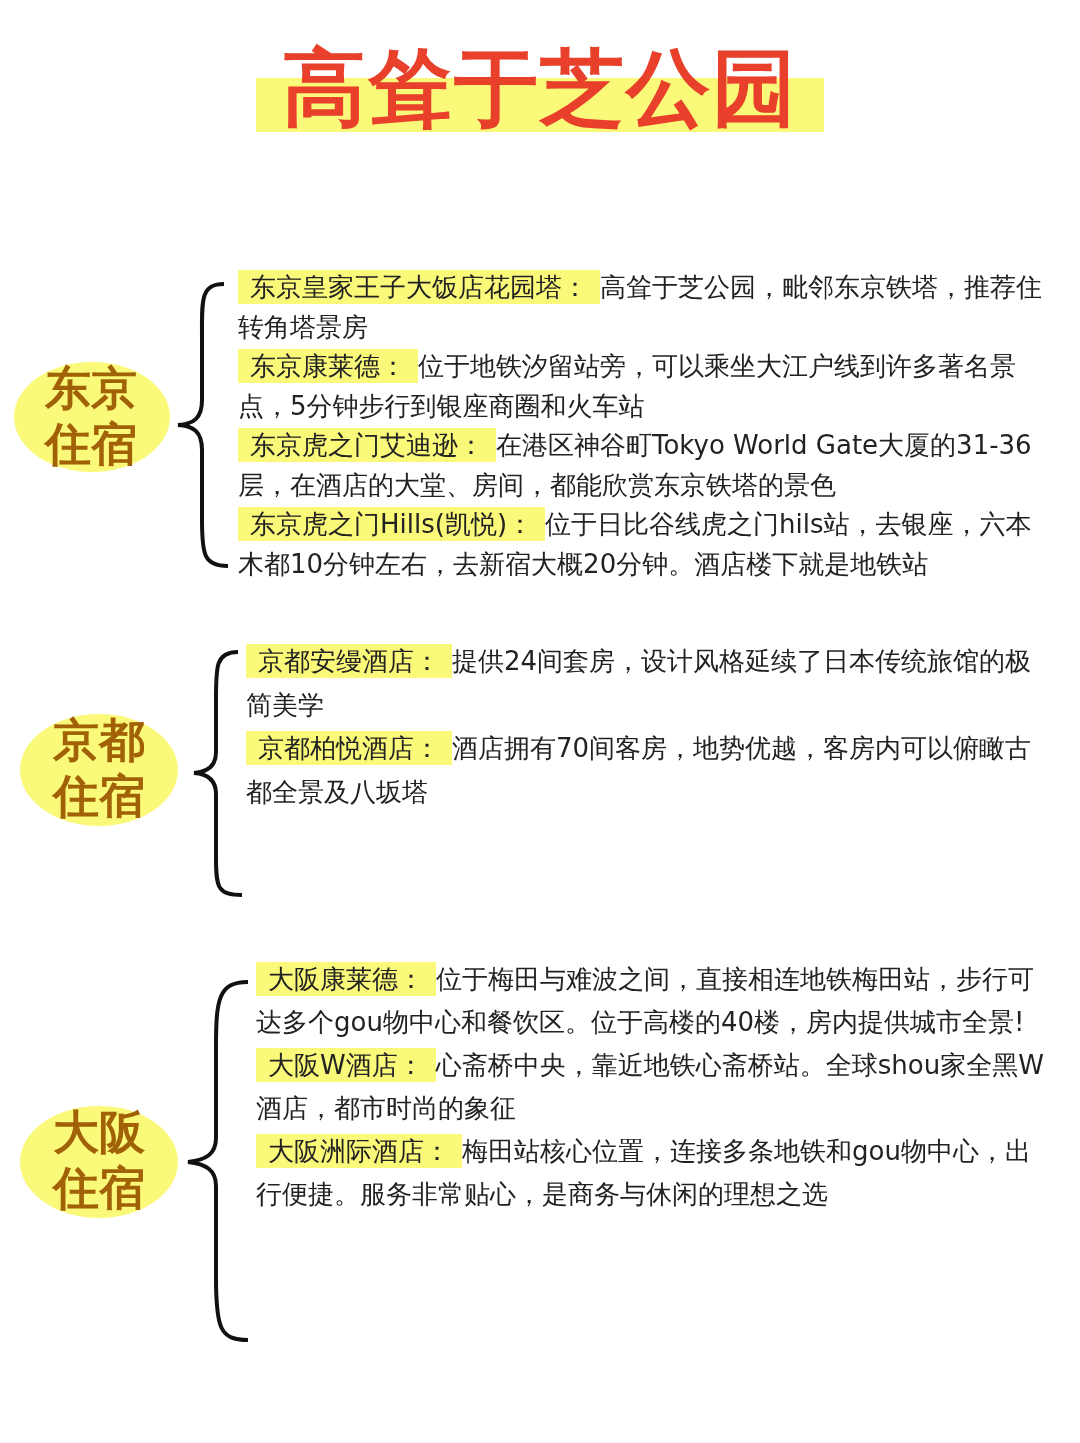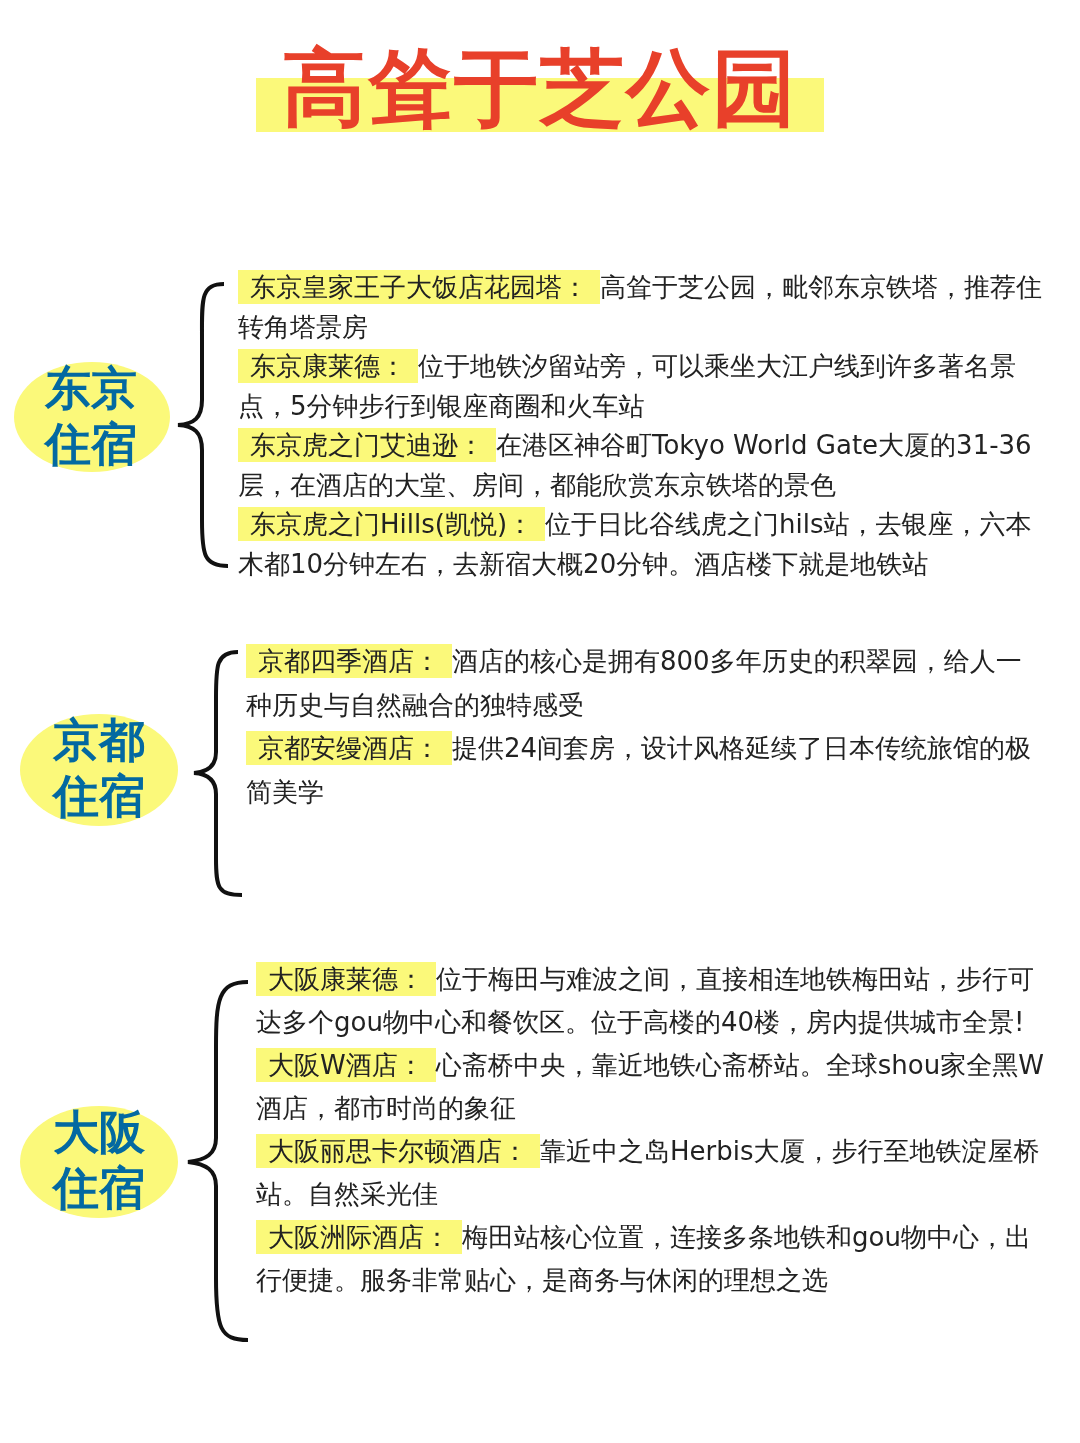--- a/index.html
+++ b/index.html
@@ -12,21 +12,21 @@
   .title {
     position: absolute; left: 0; top: 0; width: 568px; text-align: center;
     font-size: 84px; font-weight: bold; color: #e8402a; letter-spacing: 2px; line-height: 96px;
   }
   .section { position: absolute; left: 0; width: 1080px; }
   .city {
     position: absolute; background: #fbf97a; border-radius: 50%;
   }
   .city-text {
     position: absolute; left: 0; top: 0; width: 100%; text-align: center;
-    font-size: 46px; font-weight: bold; color: #0369a1; line-height: 56px;
+    font-size: 46px; font-weight: bold; color: #a16207; line-height: 56px;
   }
   .brace { position: absolute; }
   .entries { position: absolute; }
   .entry { font-size: 26px; line-height: 39.5px; color: #222; }
   .name { background: #fbf97a; padding: 2px 12px; }
 </style>
 </head>
 <body>
 
 <div class="title-wrap">
@@ -54,33 +54,32 @@
 <div class="section" style="top:0;">
   <div class="city" style="left:20px; top:714px; width:158px; height:112px;"></div>
   <div class="city-text" style="left:18px; top:712px; width:162px;">
     <div>京都</div>
     <div>住宿</div>
   </div>
   <svg class="brace" style="left:188px; top:648px;" width="56" height="252">
     <path d="M50 4 C 28 4, 28 18, 28 50 L 28 104 C 28 118, 20 124, 6 125 C 20 126, 28 132, 28 146 L 28 210 C 28 240, 30 247, 54 247" fill="none" stroke="#111" stroke-width="4"></path>
   </svg>
   <div class="entries" style="left:246px; top:640px; width:800px;">
-    <div class="entry" style="line-height:43.5px;"><span class="name">京都四季酒店：</span><span>酒店的核心是拥有800多年历史的积翠园，给人一种历史与自然融合的独特感受</span></div>
     <div class="entry" style="line-height:43.5px;"><span class="name">京都安缦酒店：</span><span>提供24间套房，设计风格延续了日本传统旅馆的极简美学</span></div>
+    <div class="entry" style="line-height:43.5px;"><span class="name">京都柏悦酒店：</span><span>酒店拥有70间客房，地势优越，客房内可以俯瞰古都全景及八坂塔</span></div>
   </div>
 </div>
 
 <div class="section" style="top:0;">
   <div class="city" style="left:20px; top:1106px; width:158px; height:112px;"></div>
   <div class="city-text" style="left:18px; top:1104px; width:162px;">
     <div>大阪</div>
     <div>住宿</div>
   </div>
   <svg class="brace" style="left:182px; top:978px;" width="70" height="368">
     <path d="M66 4 C 36 4, 34 22, 34 70 L 34 160 C 34 176, 24 182, 6 184 C 24 186, 34 192, 34 208 L 34 300 C 34 350, 38 362, 66 362" fill="none" stroke="#111" stroke-width="4"></path>
   </svg>
   <div class="entries" style="left:256px; top:958px; width:790px;">
     <div class="entry" style="line-height:43px;"><span class="name">大阪康莱德：</span><span>位于梅田与难波之间，直接相连地铁梅田站，步行可达多个gou物中心和餐饮区。位于高楼的40楼，房内提供城市全景!</span></div>
     <div class="entry" style="line-height:43px;"><span class="name">大阪W酒店：</span><span>心斋桥中央，靠近地铁心斋桥站。全球shou家全黑W酒店，都市时尚的象征</span></div>
-    <div class="entry" style="line-height:43px;"><span class="name">大阪丽思卡尔顿酒店：</span><span>靠近中之岛Herbis大厦，步行至地铁淀屋桥站。自然采光佳</span></div>
     <div class="entry" style="line-height:43px;"><span class="name">大阪洲际酒店：</span><span>梅田站核心位置，连接多条地铁和gou物中心，出行便捷。服务非常贴心，是商务与休闲的理想之选</span></div>
   </div>
 </div>
 
 </body></html>

